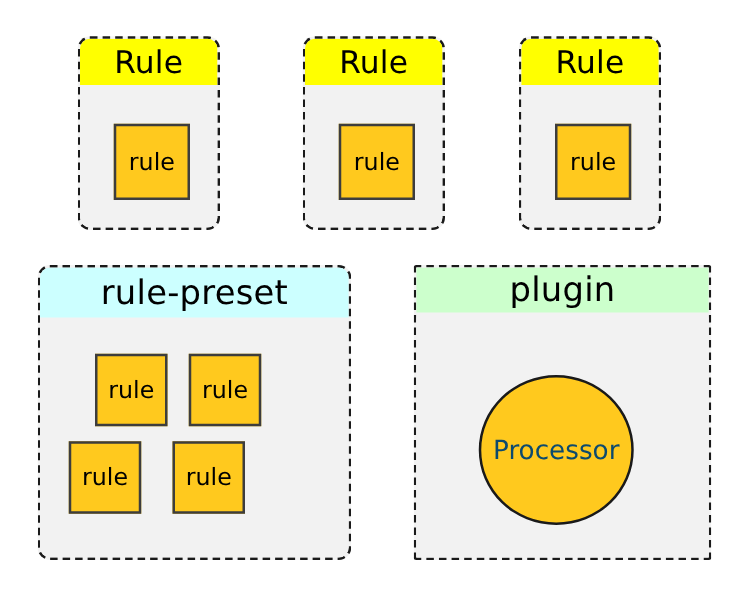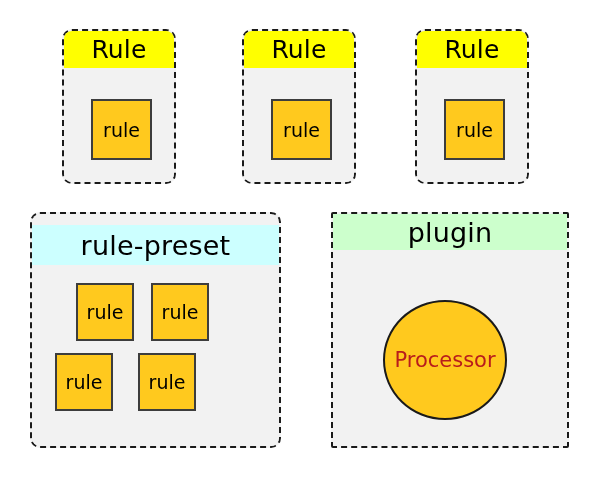--- a/index.html
+++ b/index.html
@@ -81,21 +81,20 @@
   #rule-preset-group {
     left: 30px;
     top: 212px;
     width: 251px;
     height: 236px;
   }
   #rule-preset-group .box-header {
     height: 40px;
     background: #ccffff;
     font-size: 27px;
-    margin-top: 11px;
   }
   #rule-preset-group .box-body { top: 40px; }
 
   
   #rp-rule-0 { left: 44px;  top: 69px;  width: 58px; height: 58px; }
   #rp-rule-1 { left: 119px; top: 69px;  width: 58px; height: 58px; }
   #rp-rule-2 { left: 23px;  top: 139px; width: 58px; height: 58px; }
   #rp-rule-3 { left: 106px; top: 139px; width: 58px; height: 58px; }
 
   
@@ -118,21 +117,21 @@
     top: 86px;
     width: 124px;
     height: 120px;
     box-sizing: border-box;
     background: #ffc91e;
     border: 2.5px solid #1a1a1a;
     border-radius: 50%;
     display: flex;
     align-items: center;
     justify-content: center;
-    color: #b91c1c;
+    color: #0c4a6e;
     font-size: 21px;
     white-space: nowrap;
   }
 </style>
 </head>
 <body>
 
 <div id="canvas">
 
   <div class="container-box rule-card" style="left:62px; top:29px;">

